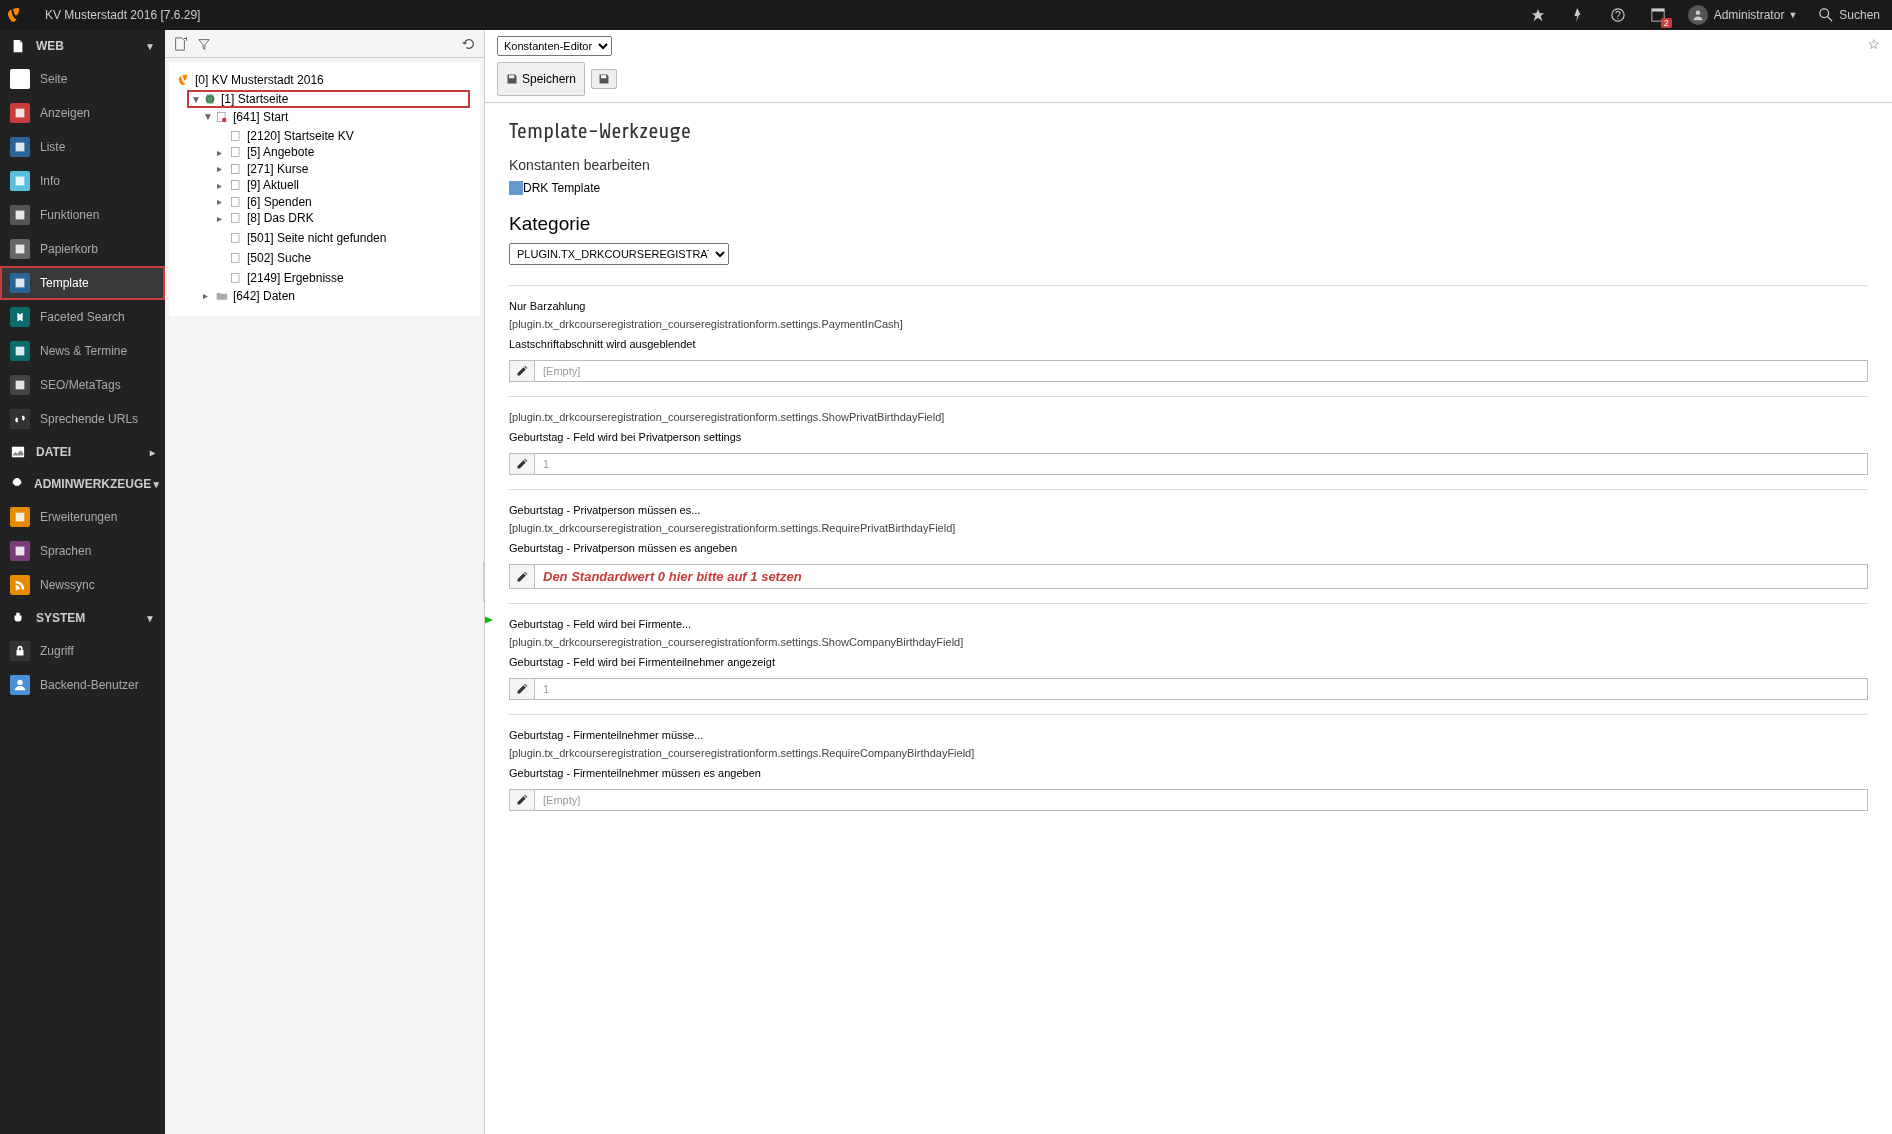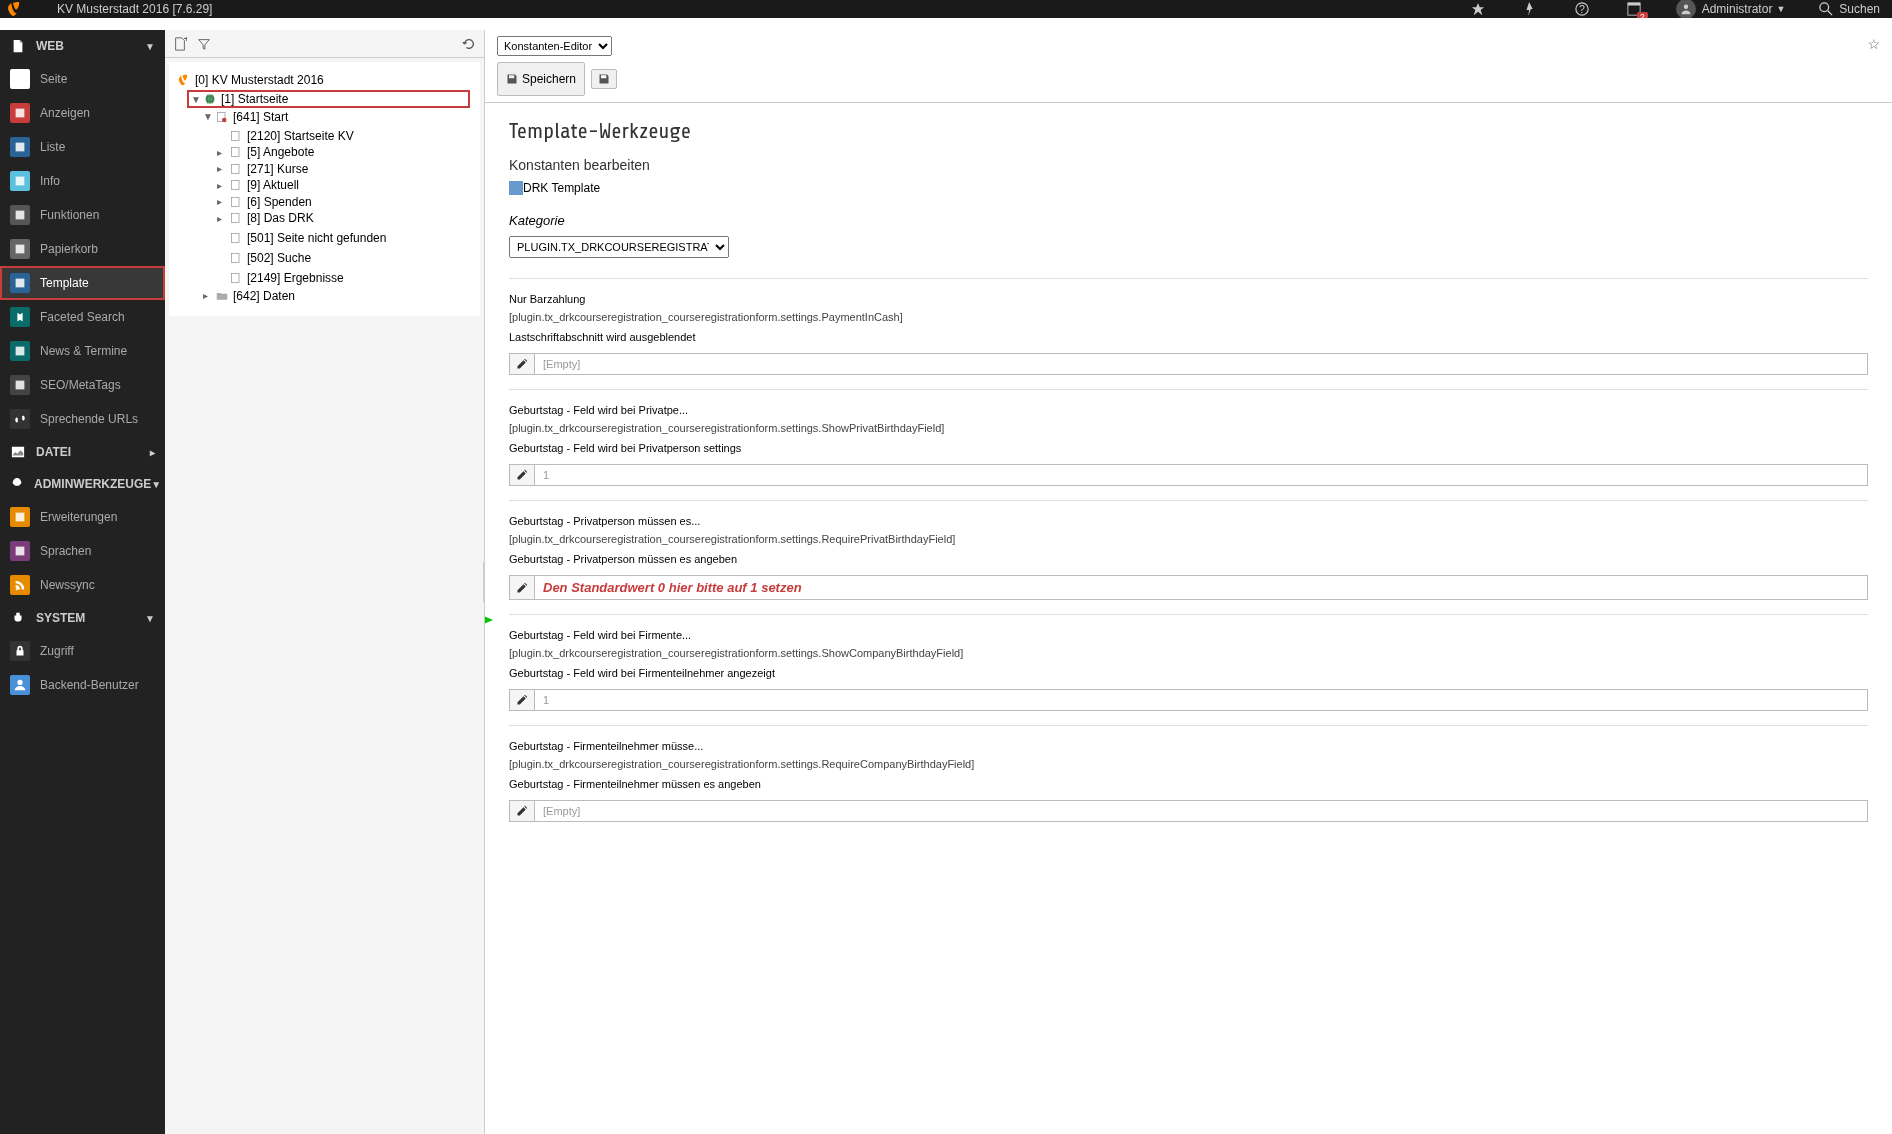--- a/index.html
+++ b/index.html
@@ -1,19 +1,19 @@
 <!DOCTYPE html>
 <html><head>
 <meta charset="utf-8">
 <style>
 * { margin: 0; padding: 0; box-sizing: border-box; font-family: Verdana, Arial, sans-serif; font-size: 12px; }
 body { background: #fff; overflow: hidden; }
 
 
-.topbar { height: 18px; background: #1a1a1a; display: flex; align-items: center; color: #ccc; gap: 12px; }
+.topbar { height: 30px; background: #1a1a1a; display: flex; align-items: center; color: #ccc; }
 .topbar .logo { width: 30px; height: 30px; background: #1a1a1a; display: flex; align-items: center; justify-content: center; }
 .topbar .logo svg { width: 16px; height: 16px; }
 .topbar .title { padding-left: 15px; color: #ccc; }
 .topbar .spacer { flex: 1; }
 .topbar .icon-btn { width: 40px; height: 30px; display: flex; align-items: center; justify-content: center; color: #ccc; cursor: pointer; }
 .topbar .badge { position: relative; }
 .topbar .badge .count { position: absolute; bottom: 2px; right: 6px; background: #c83c3c; color: #fff; font-size: 9px; padding: 0 3px; border-radius: 2px; }
 .topbar .user { display: flex; align-items: center; padding: 0 10px; cursor: pointer; }
 .topbar .user .avatar { width: 20px; height: 20px; background: #555; border-radius: 50%; margin-right: 6px; display: flex; align-items: center; justify-content: center; }
 .topbar .search { display: flex; align-items: center; padding: 0 12px; cursor: pointer; }
@@ -65,21 +65,21 @@
 .docheader .btnrow { margin-top: 6px; display: flex; align-items: center; gap: 6px; }
 .docheader .btn { border: 1px solid #bbb; background: #f0f0f0; padding: 9px 8px; font-size: 11px; cursor: pointer; display: inline-flex; align-items: center; gap: 4px; border-radius: 2px; }
 .docheader .iconbtn { border: 1px solid #bbb; background: #f0f0f0; padding: 3px 5px; cursor: pointer; border-radius: 2px; }
 .docheader .bookmark { float: right; cursor: pointer; color: #666; font-size: 14px; }
 
 .body { padding: 16px 24px; }
 .body h1 { font-size: 22px; font-weight: normal; color: #333; margin-bottom: 14px; font-family: 'Share', Verdana, sans-serif; }
 .body h2 { font-size: 14px; font-weight: normal; color: #333; margin-bottom: 8px; }
 .body .tname { font-size: 11px; margin-bottom: 18px; display: flex; align-items: center; }
 .body .tname .ticon { width: 14px; height: 14px; background: #6699cc; display: inline-block; }
-.catlabel { font-size: 13px; margin-bottom: 8px; font-style: italic; }
+.catlabel { font-size: 19px; margin-bottom: 8px; }
 .body select.cat { font-size: 11px; padding: 3px; width: 220px; margin-bottom: 20px; }
 
 .constant-item { border-top: 1px solid #ddd; padding: 14px 0; }
 .constant-item .ctitle { font-weight: normal; font-size: 11px; margin-bottom: 6px; }
 .constant-item .cpath { color: #444; font-size: 11px; margin-bottom: 8px; }
 .constant-item .cdesc { font-size: 11px; margin-bottom: 10px; }
 .constant-item .crow { display: flex; align-items: stretch; }
 .constant-item .editbtn { width: 26px; border: 1px solid #bbb; background: #f5f5f5; display: flex; align-items: center; justify-content: center; cursor: pointer; }
 .constant-item .cinput { flex: 1; border: 1px solid #bbb; border-left: none; padding: 4px 8px; font-size: 11px; color: #999; }
 .constant-item .cinput.annot { color: #c83c3c; font-style: italic; font-weight: bold; font-size: 13px; }
@@ -526,21 +526,20 @@
           <div class="crow">
             <div class="editbtn">
               <svg width="12" height="12" viewBox="0 0 16 16">
                 <path fill="#333" d="M2 11l8-8 3 3-8 8H2zM11 2l1-1 3 3-1 1z"></path>
               </svg>
             </div>
             <div class="cinput">[Empty]</div>
           </div>
         </div>
         <div class="constant-item">
-          <div class="ctitle">Geburtstag - Feld wird bei Privatpe...</div>
           <div class="cpath">[plugin.tx_drkcourseregistration_courseregistrationform.settings.ShowPrivatBirthdayField]</div>
           <div class="cdesc">Geburtstag - Feld wird bei Privatperson settings</div>
           <div class="crow">
             <div class="editbtn">
               <svg width="12" height="12" viewBox="0 0 16 16">
                 <path fill="#333" d="M2 11l8-8 3 3-8 8H2zM11 2l1-1 3 3-1 1z"></path>
               </svg>
             </div>
             <div class="cinput">1</div>
           </div>

